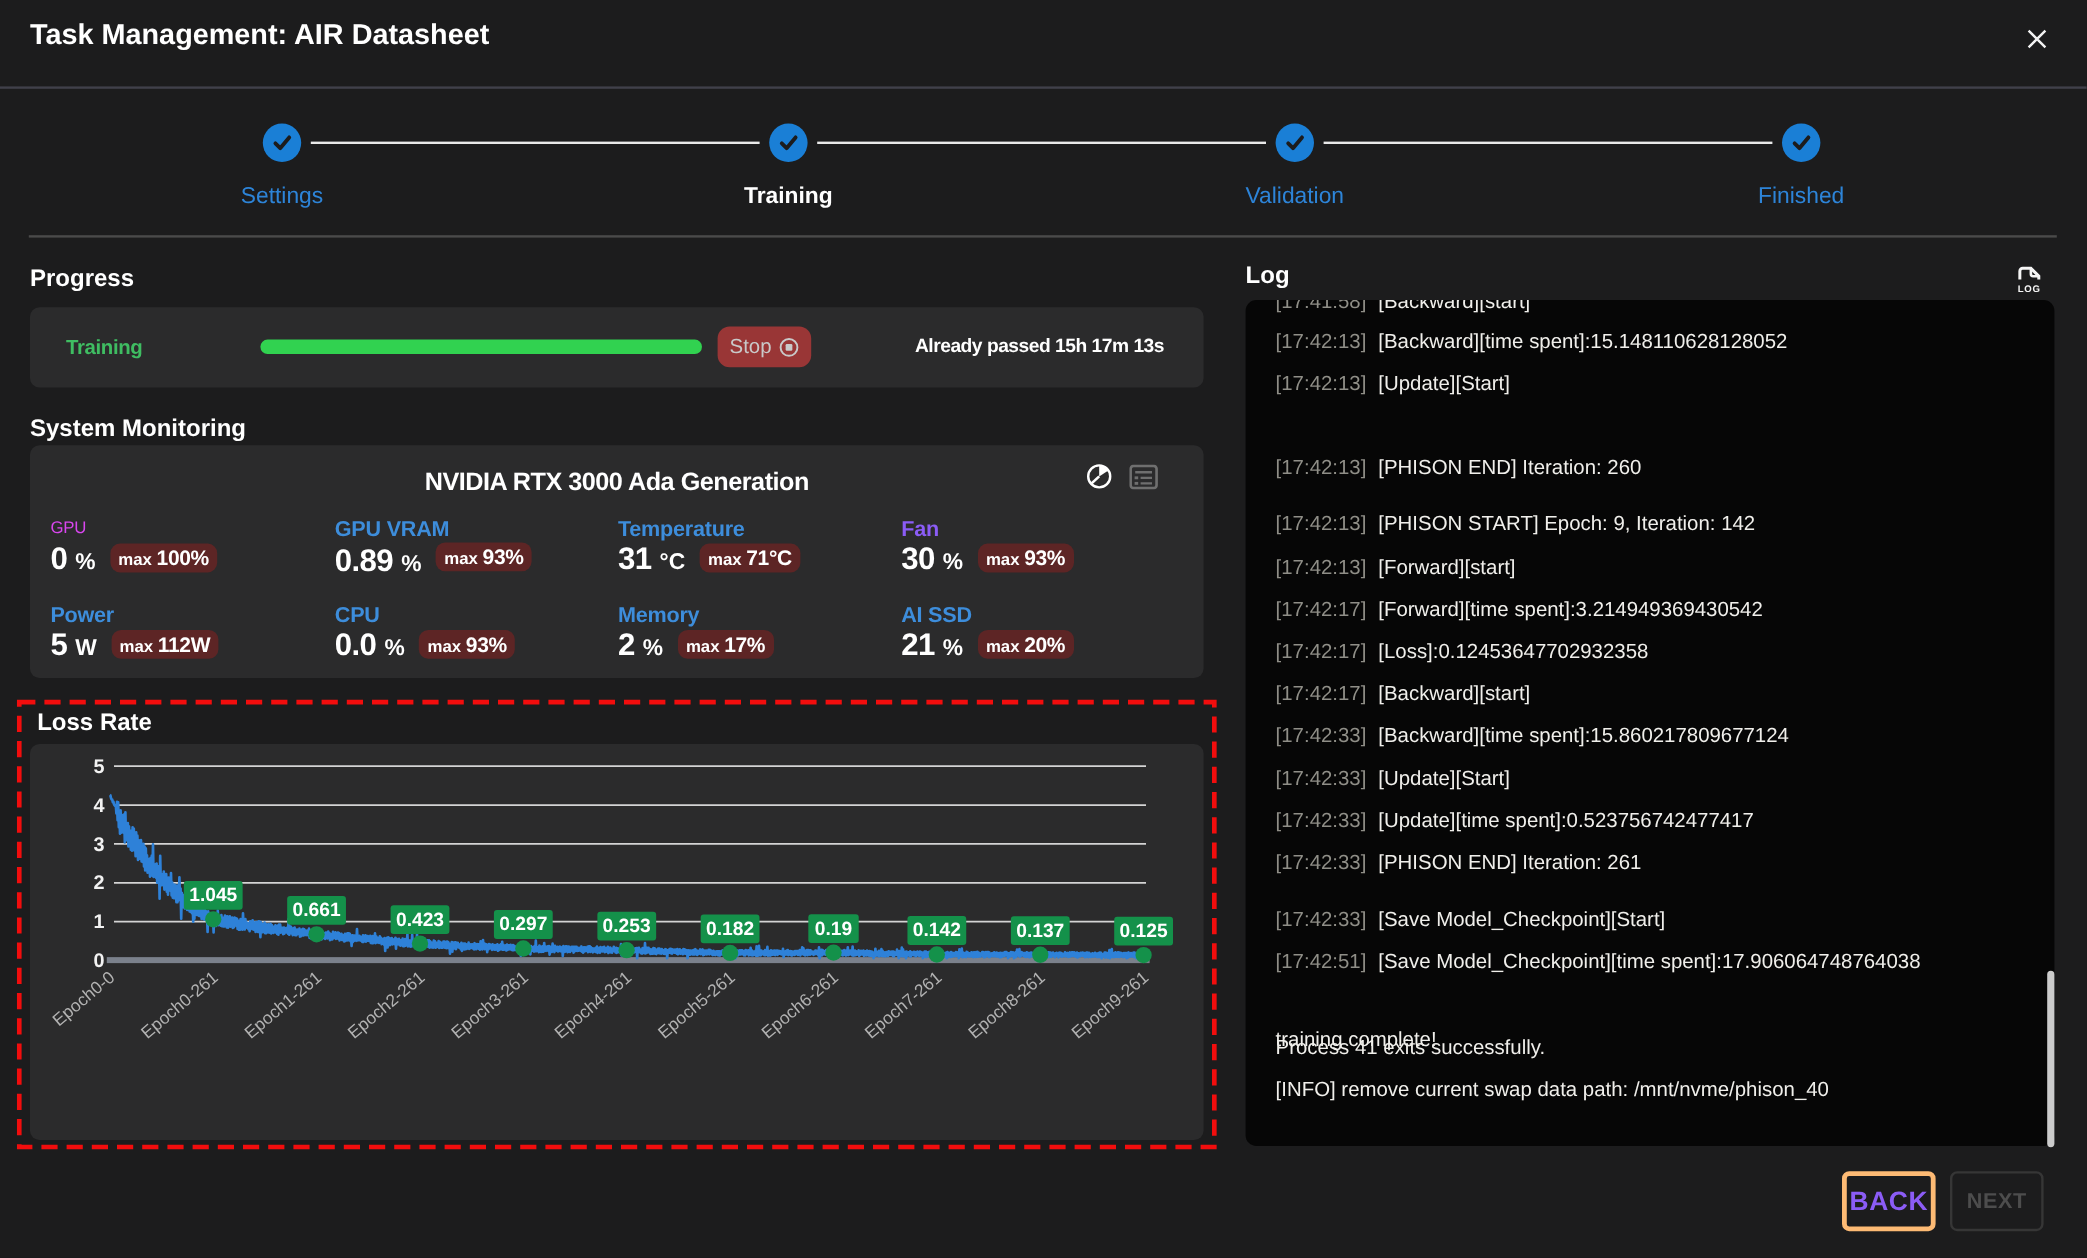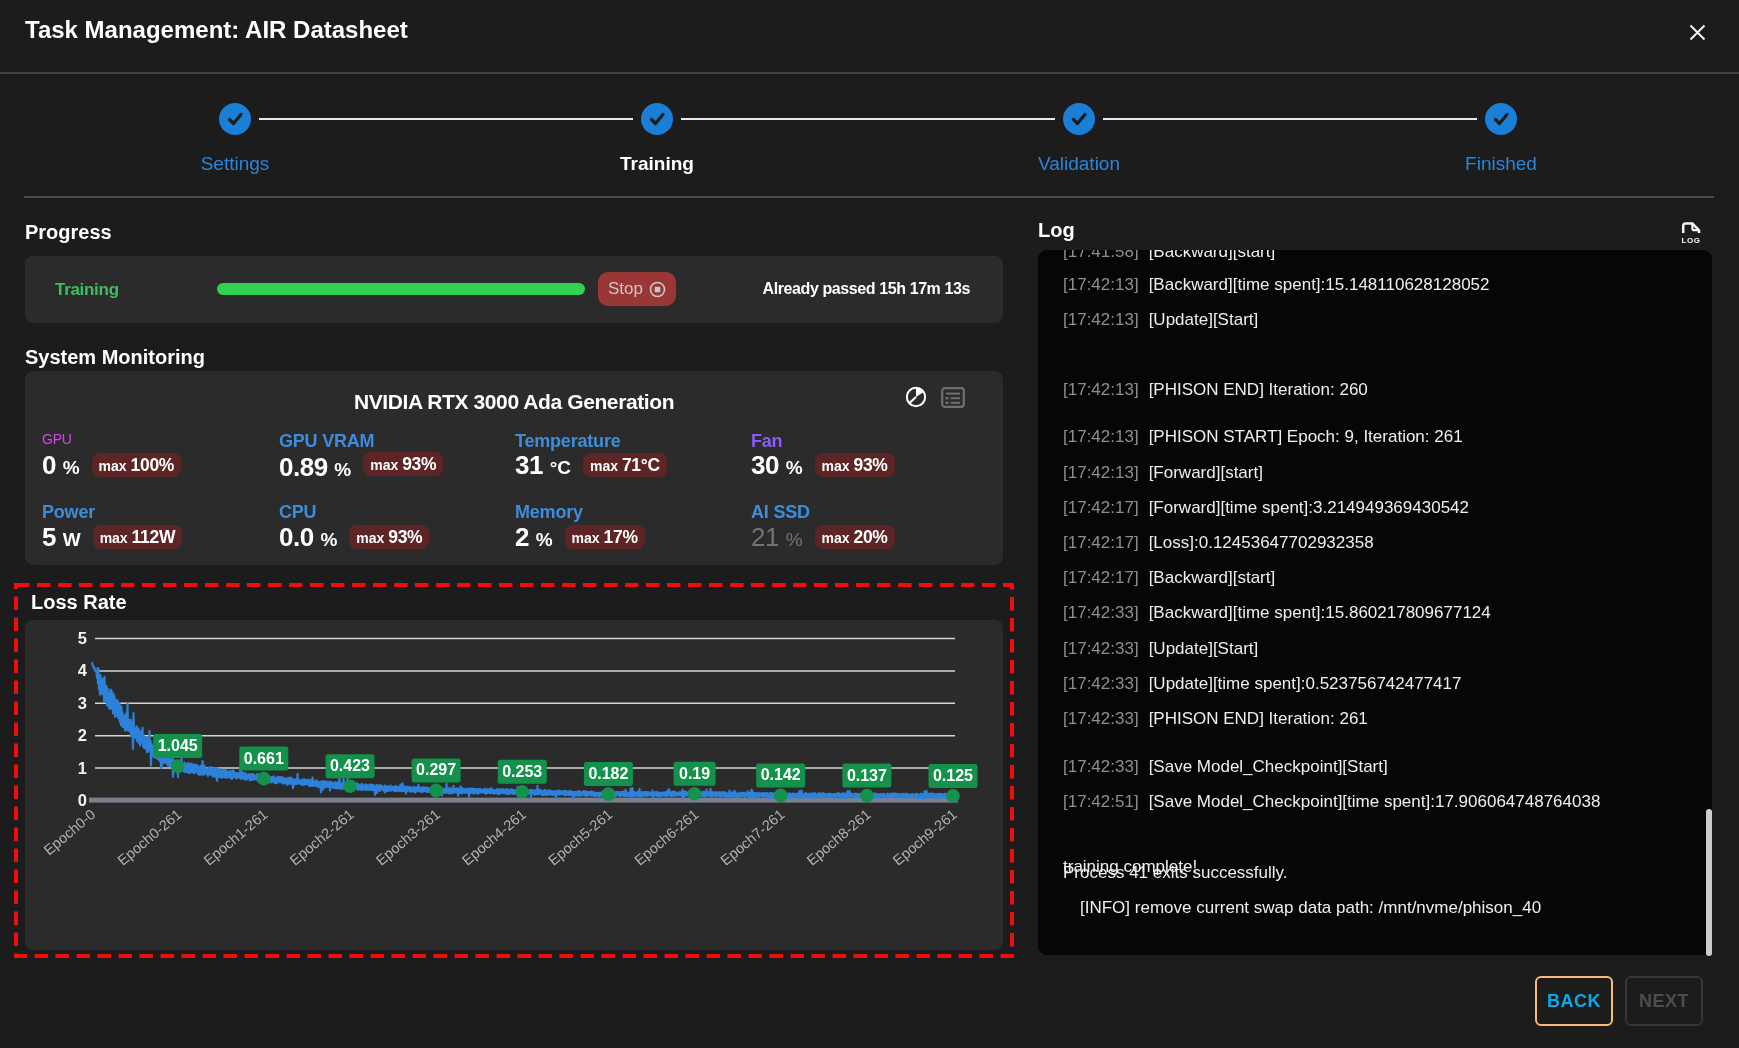--- a/index.html
+++ b/index.html
@@ -124,21 +124,21 @@
 <div style="position:absolute;left:515px;top:502px;color:#3d8ddb;font-weight:bold;font-size:18px;letter-spacing:-0.2px">Memory</div>
 <div style="position:absolute;left:515px;top:524px;height:26px;display:flex;align-items:center">
  <span style="font-size:26px;font-weight:bold;color:#fff;letter-spacing:-0.5px">2&nbsp;<span style="font-size:19px;letter-spacing:0">%</span></span>
  <span class="badge">
       <span style="font-size:14px">max&nbsp;</span>
       <span style="font-size:17.5px;letter-spacing:-0.3px">17%</span>
     </span>
 </div>
 <div style="position:absolute;left:751px;top:502px;color:#3d8ddb;font-weight:bold;font-size:18px;letter-spacing:-0.2px">AI SSD</div>
 <div style="position:absolute;left:751px;top:524px;height:26px;display:flex;align-items:center">
- <span style="font-size:26px;font-weight:normal;color:#737373;letter-spacing:-0.5px">21&nbsp;<span style="font-size:19px;letter-spacing:0">%</span></span>
+ <span style="font-size:26px;font-weight:bold;color:#ffffff;letter-spacing:-0.5px">21&nbsp;<span style="font-size:19px;letter-spacing:0">%</span></span>
  <span class="badge">
       <span style="font-size:14px">max&nbsp;</span>
       <span style="font-size:17.5px;letter-spacing:-0.3px">20%</span>
     </span>
 </div>
 
 <svg class="abs" style="left:14px;top:583px" width="1000" height="375" viewBox="0 0 1000 375">
 <rect x="2" y="2" width="996" height="371" fill="none" stroke="#f20d0d" stroke-width="4" stroke-dasharray="13.5 7.5"></rect>
 </svg>
 <div class="h2" style="left:31px;top:591px">Loss Rate</div>
@@ -205,30 +205,30 @@
 <svg class="abs" style="left:1679px;top:219px" width="24" height="26" viewBox="0 0 24 26">
   <path d="M4.2 14 V7 a2.4 2.4 0 0 1 2.4-2.4 H13.4 L20 11.2 V14" fill="none" stroke="#f5f5f5" stroke-width="2.5"></path>
   <path d="M13.4 4.6 V9.4 a1.8 1.8 0 0 0 1.8 1.8 H20" fill="none" stroke="#f5f5f5" stroke-width="2.2"></path>
   <text x="12" y="24.3" text-anchor="middle" font-size="8" font-weight="bold" letter-spacing="0.6" fill="#f5f5f5">LOG</text>
 </svg>
 <div class="abs" style="left:1038px;top:250px;width:674px;height:705px;background:#060606;border-radius:9px;overflow:hidden">
 <div class="lr" style="top:-9px"><span class="ts">[17:41:58]</span><span class="lm">[Backward][start]</span></div>
 <div class="lr" style="top:24px"><span class="ts">[17:42:13]</span><span class="lm">[Backward][time spent]:15.148110628128052</span></div>
 <div class="lr" style="top:59px"><span class="ts">[17:42:13]</span><span class="lm">[Update][Start]</span></div>
 <div class="lr" style="top:129px"><span class="ts">[17:42:13]</span><span class="lm">[PHISON END] Iteration: 260</span></div>
-<div class="lr" style="top:176px"><span class="ts">[17:42:13]</span><span class="lm">[PHISON START] Epoch: 9, Iteration: 261</span></div>
+<div class="lr" style="top:176px"><span class="ts">[17:42:13]</span><span class="lm">[PHISON START] Epoch: 9, Iteration: 142</span></div>
 <div class="lr" style="top:212px"><span class="ts">[17:42:13]</span><span class="lm">[Forward][start]</span></div>
 <div class="lr" style="top:247px"><span class="ts">[17:42:17]</span><span class="lm">[Forward][time spent]:3.214949369430542</span></div>
 <div class="lr" style="top:282px"><span class="ts">[17:42:17]</span><span class="lm">[Loss]:0.12453647702932358</span></div>
 <div class="lr" style="top:317px"><span class="ts">[17:42:17]</span><span class="lm">[Backward][start]</span></div>
 <div class="lr" style="top:352px"><span class="ts">[17:42:33]</span><span class="lm">[Backward][time spent]:15.860217809677124</span></div>
 <div class="lr" style="top:388px"><span class="ts">[17:42:33]</span><span class="lm">[Update][Start]</span></div>
 <div class="lr" style="top:423px"><span class="ts">[17:42:33]</span><span class="lm">[Update][time spent]:0.523756742477417</span></div>
 <div class="lr" style="top:458px"><span class="ts">[17:42:33]</span><span class="lm">[PHISON END] Iteration: 261</span></div>
 <div class="lr" style="top:506px"><span class="ts">[17:42:33]</span><span class="lm">[Save Model_Checkpoint][Start]</span></div>
 <div class="lr" style="top:541px"><span class="ts">[17:42:51]</span><span class="lm">[Save Model_Checkpoint][time spent]:17.906064748764038</span></div>
 <div class="lr" style="top:606px"><span class="lm" style="margin-left:0">training complete!</span></div>
 <div class="lr" style="top:612px"><span class="lm" style="margin-left:0">Process 41 exits successfully.</span></div>
-<div class="lr" style="top:647px"><span class="lm" style="margin-left:17px">[INFO] remove current swap data path: /mnt/nvme/phison_40</span></div>
+<div class="lr" style="top:647px"><span class="lm" style="margin-left:0">[INFO] remove current swap data path: /mnt/nvme/phison_40</span></div>
 </div>
 <div class="abs" style="left:1706px;top:809px;width:6px;height:147px;border-radius:3px;background:#ccc"></div>
 
-<div class="abs" style="left:1535px;top:976px;width:78px;height:50px;border:2px solid #fdba74;border-radius:6px;display:flex;align-items:center;justify-content:center;color:#0ea5e9;font-size:18px;font-weight:bold;letter-spacing:0.5px">BACK</div>
+<div class="abs" style="left:1535px;top:976px;width:78px;height:50px;border:4px solid #fdba74;border-radius:6px;display:flex;align-items:center;justify-content:center;color:#8b5cf6;font-size:22px;font-weight:bold;letter-spacing:0.5px">BACK</div>
 <div class="abs" style="left:1625px;top:976px;width:78px;height:50px;border:2px solid #363636;border-radius:6px;display:flex;align-items:center;justify-content:center;color:#4d4d4d;font-size:18px;font-weight:bold;letter-spacing:0.5px">NEXT</div>
 </body></html>

